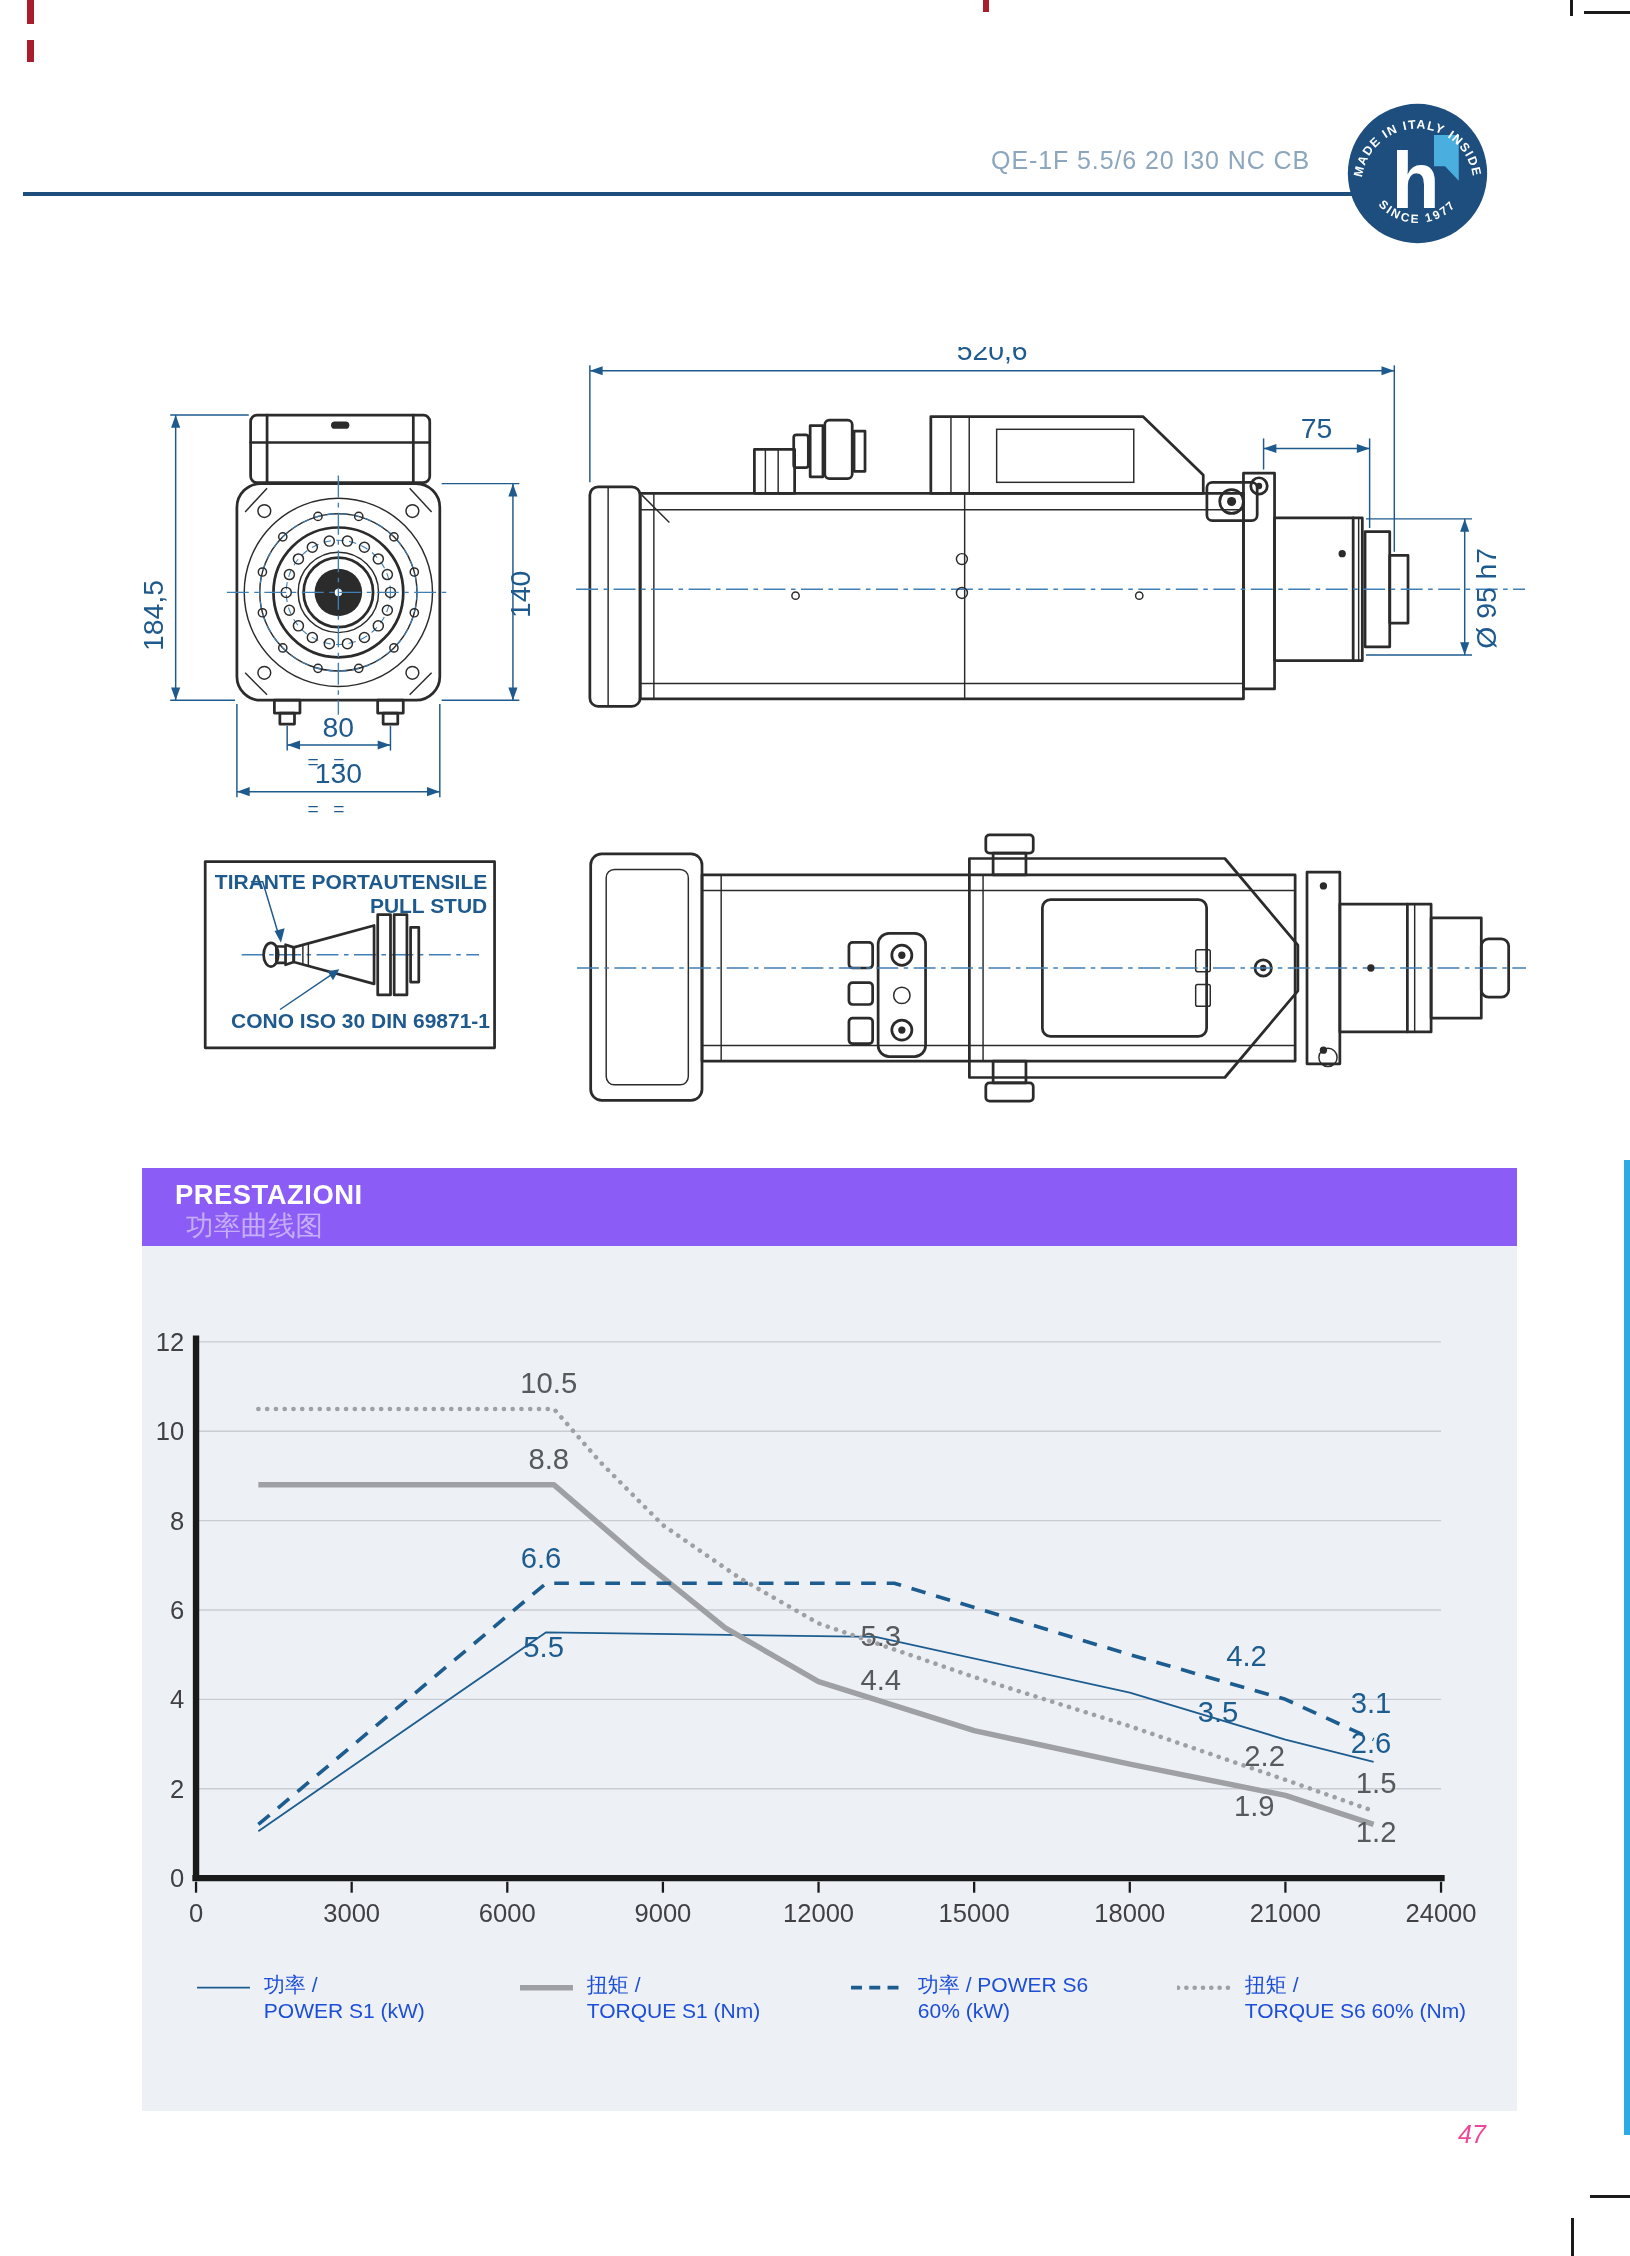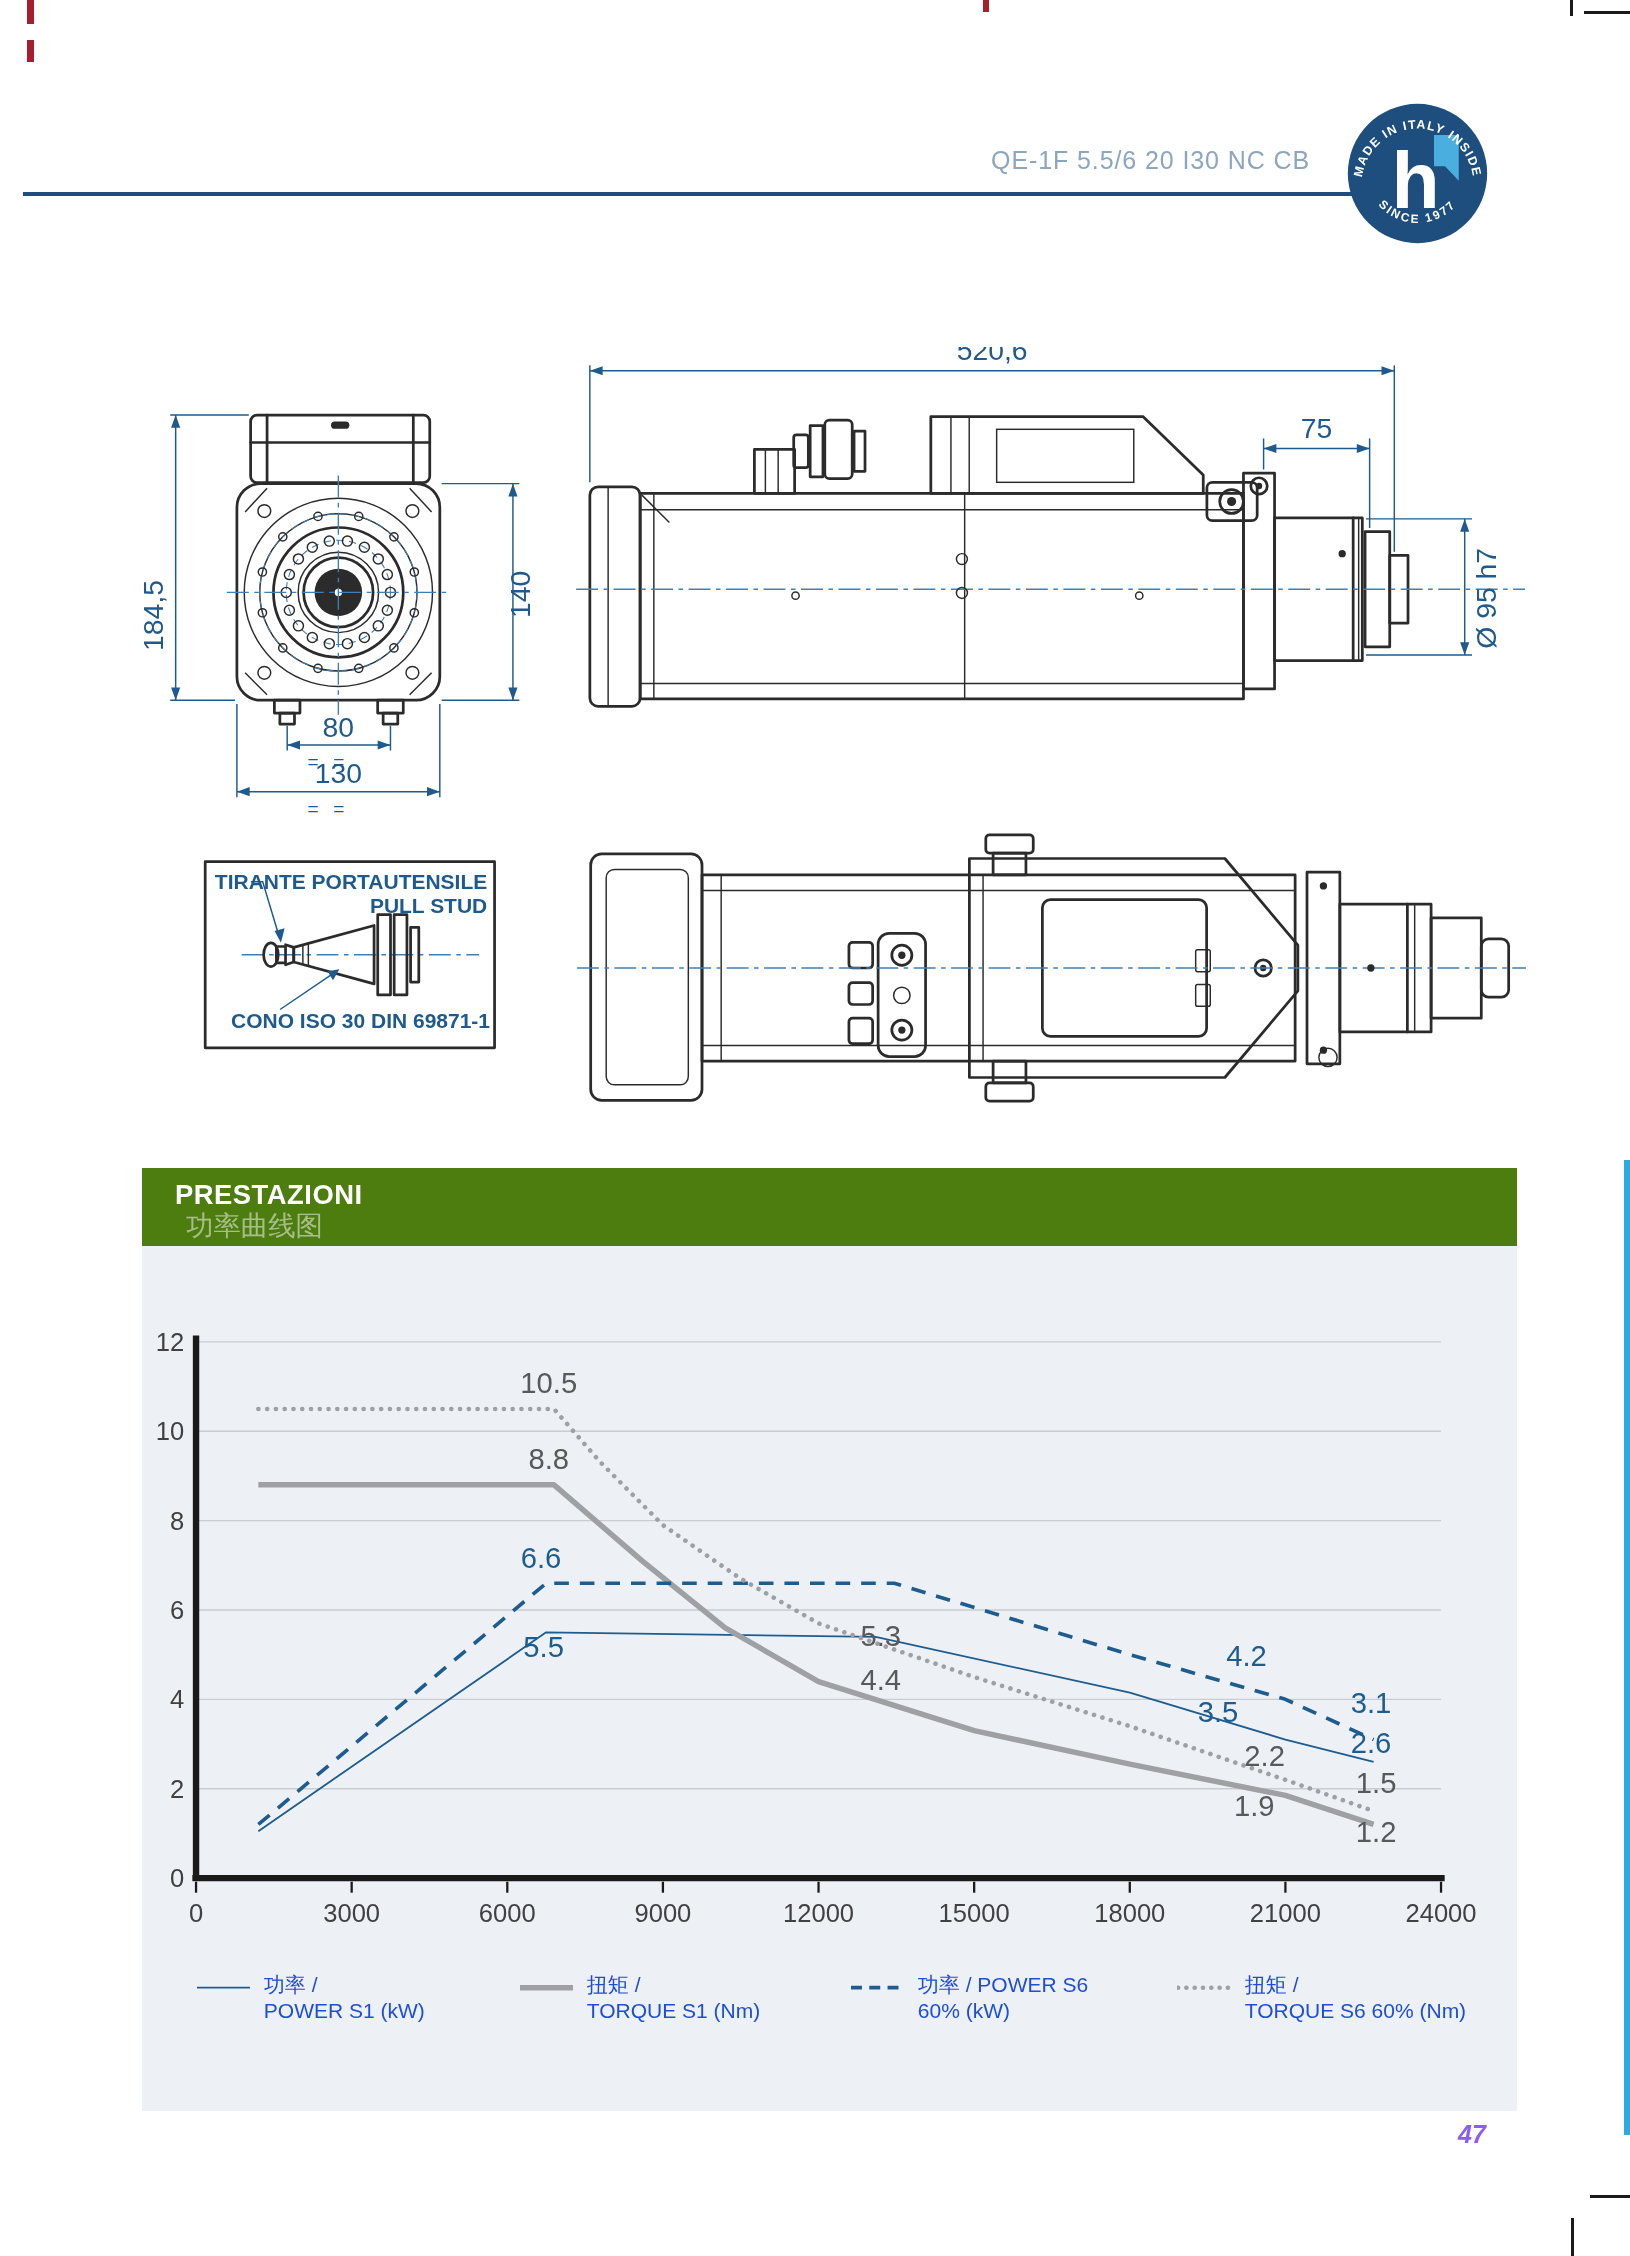--- a/index.html
+++ b/index.html
@@ -19,27 +19,27 @@
   svg .fillk{fill:#2b2b2c;stroke:none;}
   svg .dim{stroke:#1e5a8d;stroke-width:1.6;fill:none;}
   svg .dimfill{fill:#1e5a8d;stroke:none;}
   svg text.dimtxt{fill:#1e5a8d;font-size:31px;font-family:"Liberation Sans",sans-serif;}
   svg text.dimtxt-s{fill:#1e5a8d;font-size:23px;font-weight:bold;font-family:"Liberation Sans",sans-serif;}
   svg text.eq{fill:#1e5a8d;font-size:21px;letter-spacing:5px;font-family:"Liberation Sans",sans-serif;}
   svg .cl{stroke:#3f7fb5;stroke-width:1.5;fill:none;stroke-dasharray:24 6 5 6;}
   svg .cld{stroke:#3f7fb5;stroke-width:1.2;fill:none;stroke-dasharray:8 6;}
   
   .perf-panel{position:absolute;left:142px;top:1168px;width:1375px;height:943px;background:#edf1f6;}
-  .perf-header{position:absolute;left:0;top:0;width:100%;height:78px;background:#4d7c0f;}
+  .perf-header{position:absolute;left:0;top:0;width:100%;height:78px;background:#8b5cf6;}
   .perf-title{position:absolute;left:33px;top:11px;font-size:27.4px;font-weight:bold;color:#ffffff;letter-spacing:0.5px;}
   .perf-sub{position:absolute;left:44px;top:40px;font-size:27.4px;color:rgba(255,255,255,0.5);}
   .legend-item{position:absolute;display:flex;gap:12.8px;align-items:flex-start;color:#1d4ed8;}
   .legend-text{font-size:21px;line-height:25.6px;white-space:nowrap;}
   .legend-swatch{margin-top:1.8px;}
-  .page-number{position:absolute;left:1458px;top:2120px;font-size:25px;font-weight:bold;color:#8b5cf6;font-style:italic;}
+  .page-number{position:absolute;left:1458px;top:2120px;font-size:25px;font-weight:normal;color:#ec4899;font-style:italic;}
 </style>
 </head>
 <body>
 
 <div class="page">
 
   <div class="abs redmark" style="left:27.4px;top:0;width:6.4px;height:24px;"></div>
   <div class="abs redmark" style="left:27.4px;top:40px;width:6.4px;height:22px;"></div>
   <div class="abs redmark" style="left:983px;top:0;width:6.4px;height:12px;"></div>
   <div class="abs cropmark" style="left:1570px;top:0;width:2.7px;height:16.4px;"></div>

